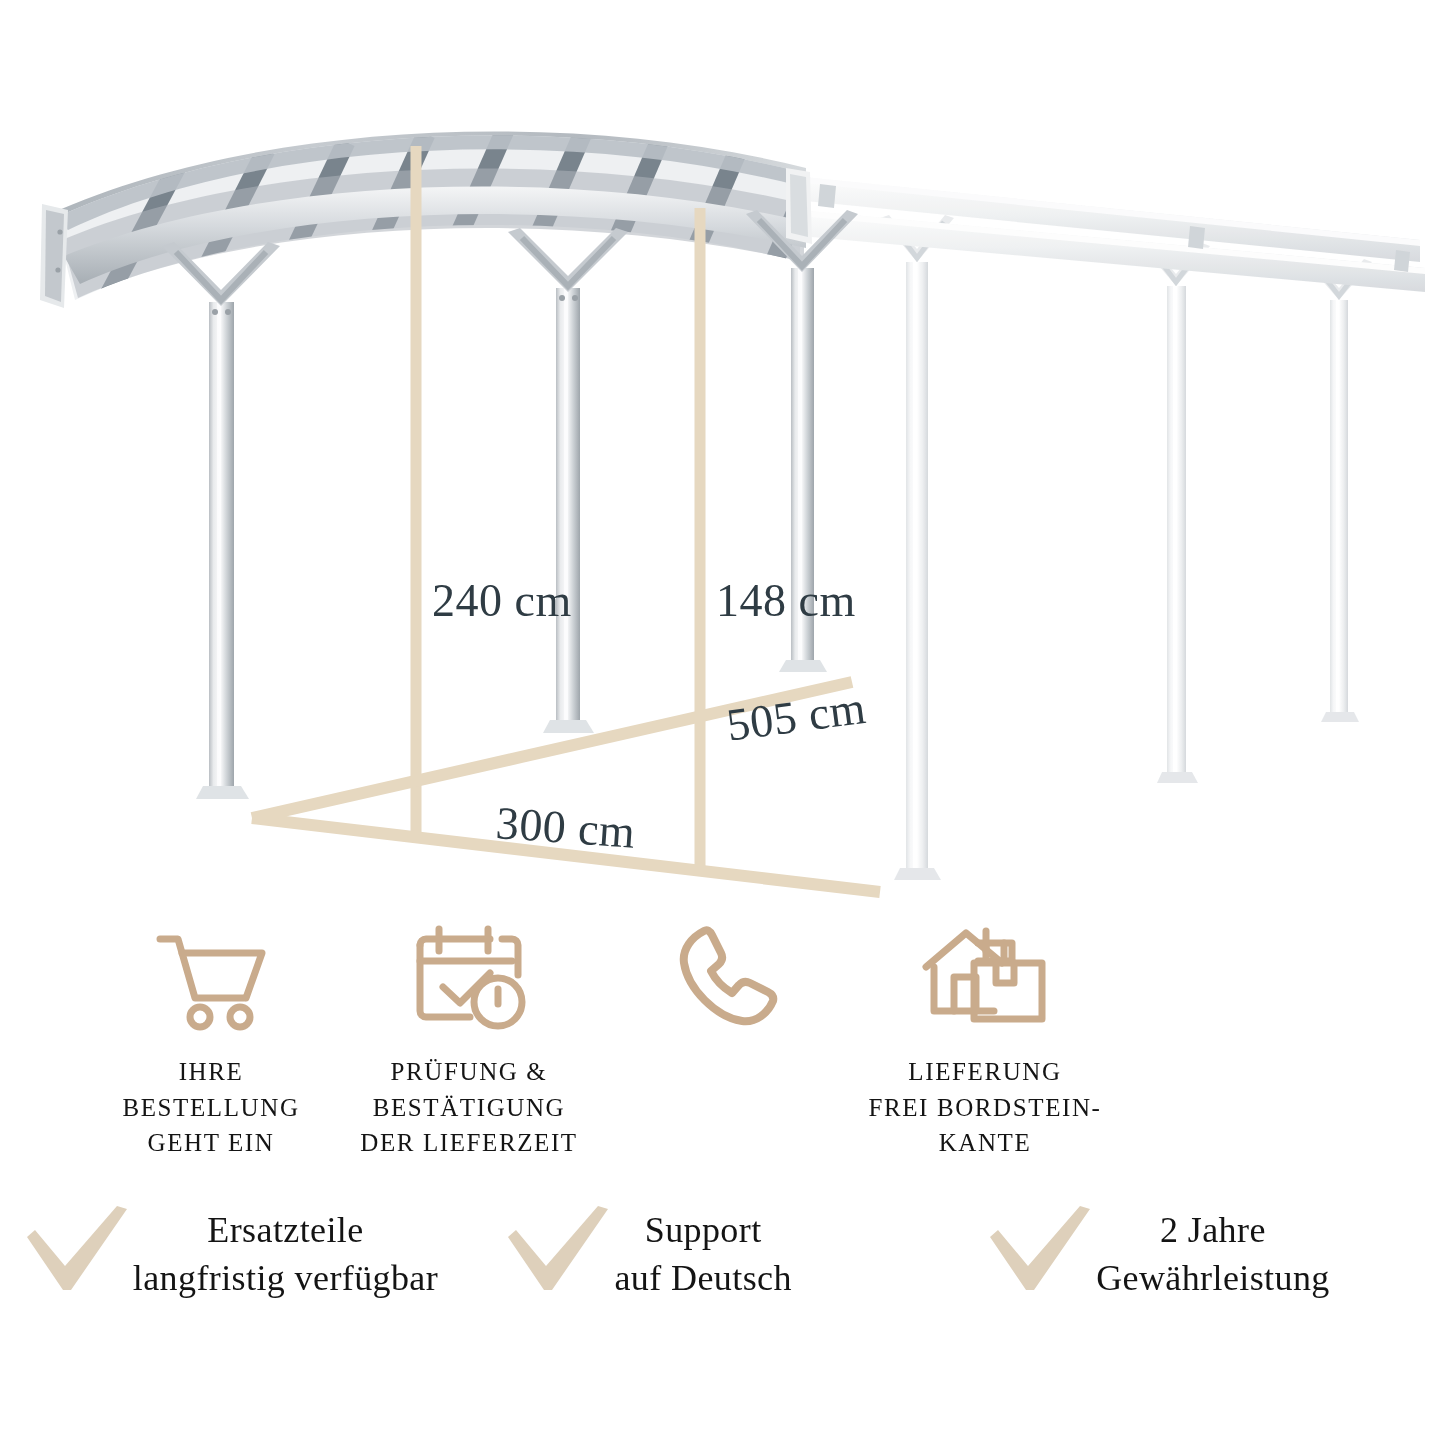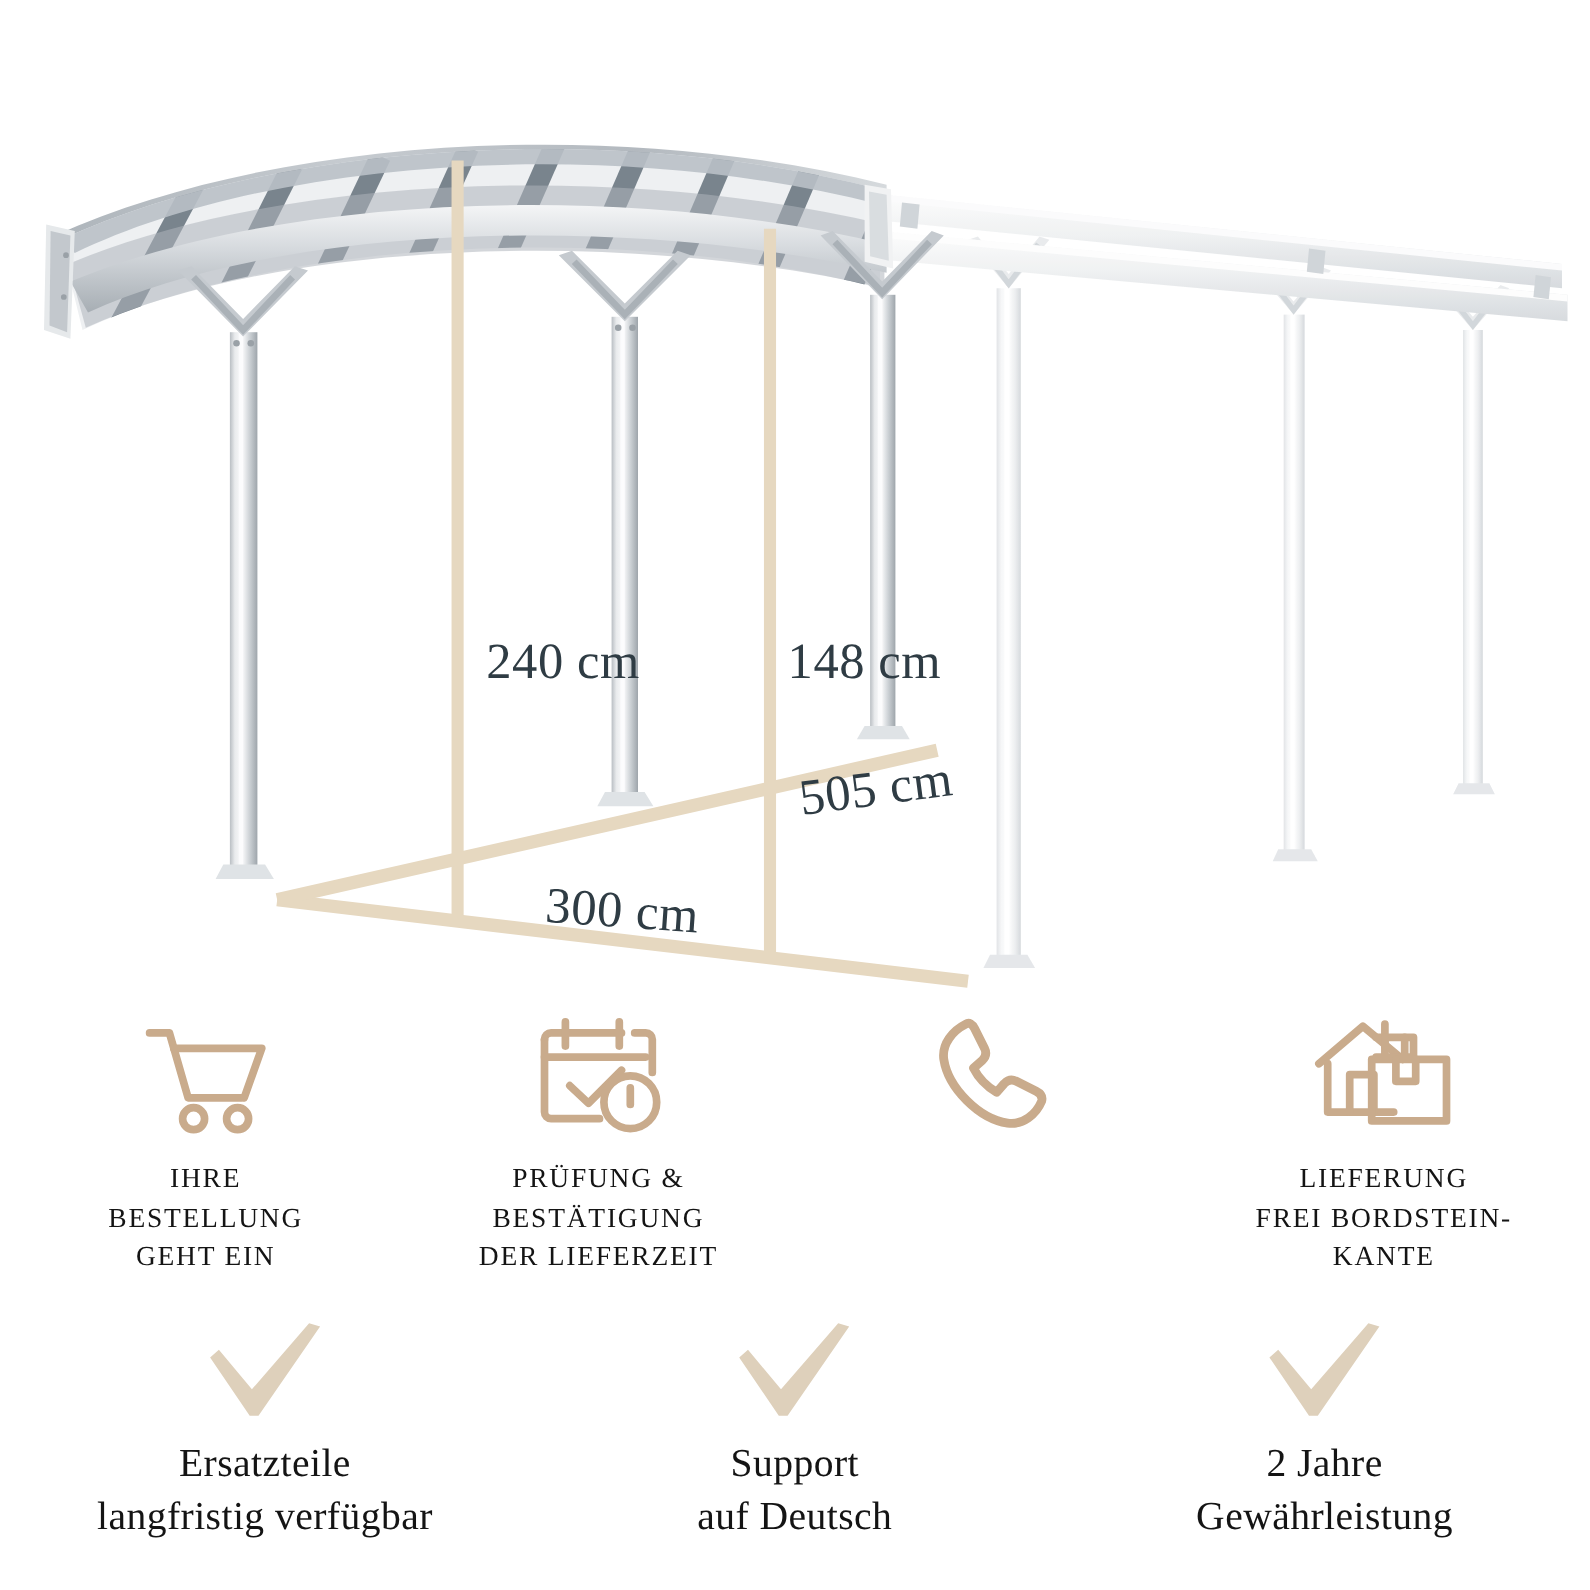--- a/index.html
+++ b/index.html
@@ -39,37 +39,36 @@
   .dim-label {
     position: absolute;
     color: #2f3c44;
     font-family: "Liberation Serif", "DejaVu Serif", serif;
     font-size: 46px;
     font-weight: 400;
     letter-spacing: 0.5px;
     white-space: nowrap;
     line-height: 1;
   }
-  #dim-label-height-front { left: 442px; top: 578px; }
+  #dim-label-height-front { left: 432px; top: 578px; }
   #dim-label-height-rear  { left: 716px; top: 578px; }
   #dim-label-depth        { left: 727px; top: 703px; transform: rotate(-7.5deg); transform-origin: left center; }
   #dim-label-width        { left: 496px; top: 800px; transform: rotate(4deg); transform-origin: left center; }
 
   
   #process-strip {
     position: absolute;
     left: 0;
     top: 918px;
     width: 1445px;
     height: 270px;
     display: flex;
     flex-direction: row;
     align-items: flex-start;
-    justify-content: space-between;
-    padding: 0 58px;
+    padding: 0 82px;
     box-sizing: border-box;
   }
   .process-step {
     width: 258px;
     display: flex;
     flex-direction: column;
     align-items: center;
   }
   .process-icon {
     height: 120px;
@@ -97,21 +96,21 @@
     width: 1445px;
     height: 240px;
     display: flex;
     flex-direction: row;
     align-items: flex-start;
     justify-content: space-around;
   }
   .benefit-item {
     width: 440px;
     display: flex;
-    flex-direction: column;
+    flex-direction: row;
     align-items: center;
   }
   .benefit-check {
     height: 100px;
     display: flex;
     align-items: center;
     justify-content: center;
   }
   .benefit-label {
     margin-top: 10px;

